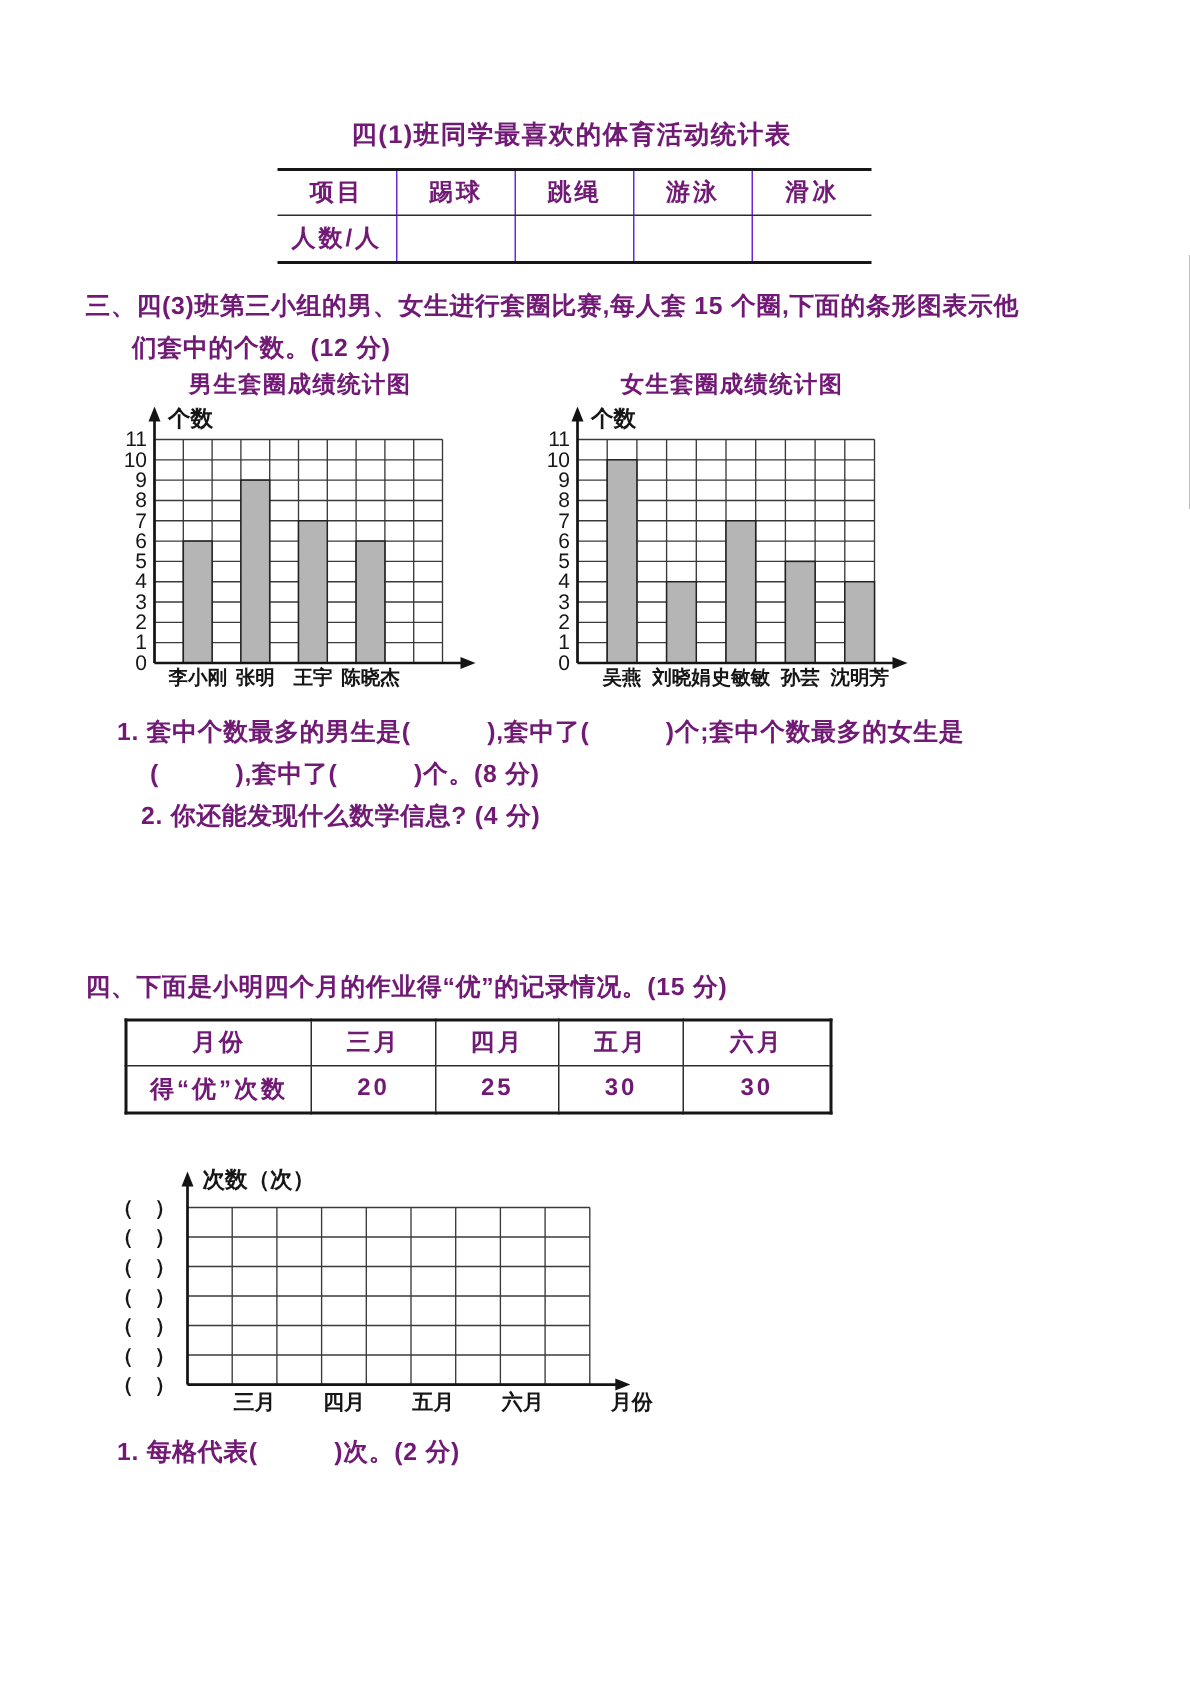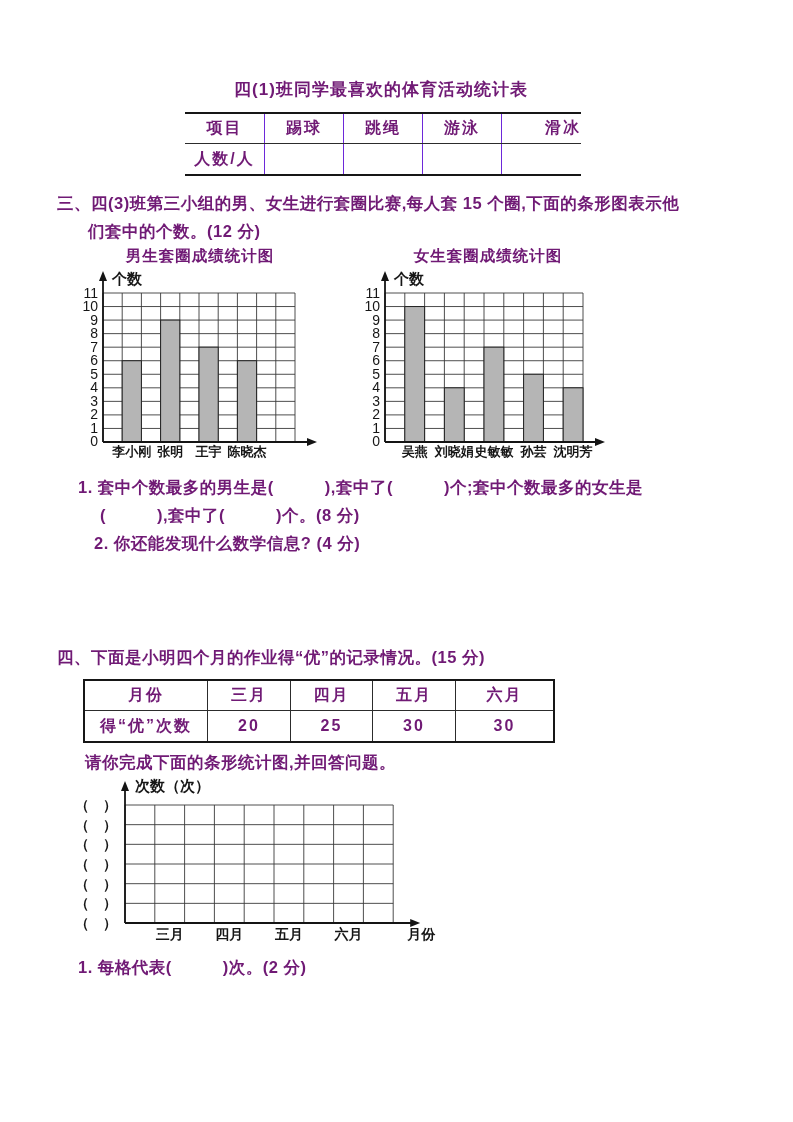--- a/index.html
+++ b/index.html
@@ -11,21 +11,21 @@
   .abs{position:absolute;white-space:nowrap;}
   .line{font-size:16.5px;font-weight:600;letter-spacing:0.5px;}
   .ctitle{font-size:15.5px;font-weight:700;text-align:center;letter-spacing:1px;}
   .ttl{font-size:17px;font-weight:700;text-align:center;letter-spacing:1px;}
   table{border-collapse:collapse;table-layout:fixed;}
   td{font-size:16px;font-weight:600;text-align:center;vertical-align:middle;
      letter-spacing:2px;padding:0;}
   
   .t1{border-top:2.5px solid #161616;border-bottom:2.5px solid #161616;}
   .t1 td{border-right:1px solid #6d28d9;}
-  .t1 td:last-child{border-right:none;text-align:right;}
+  .t1 td:last-child{border-right:none;}
   .t1 tr:first-child td{border-bottom:1px solid #2c2c2c;}
   
   .t2{border:2px solid #161616;}
   .t2 td{border:1px solid #2c2c2c;}
   svg text{font-family:"Liberation Sans","DejaVu Sans",sans-serif;fill:#161616;}
 </style>
 </head>
 <body>
 
 <div id="page">
@@ -178,21 +178,20 @@
     <tr>
       <td style="height:30px;">得“优”次数</td>
       <td>20</td>
       <td>25</td>
       <td>30</td>
       <td>30</td>
     </tr>
   </tbody>
     </table>
 
-  <div class="abs line" style="left:85px;top:752px;">请你完成下面的条形统计图,并回答问题。</div>
 
   <svg id="chart-empty" class="abs" style="left:60px;top:773px;" width="380" height="182" viewBox="0 0 380 182">
       <line x1="65" y1="32" x2="333.2" y2="32" stroke="#3a3a3a" stroke-width="0.9"></line>
       <line x1="65" y1="51.67" x2="333.2" y2="51.67" stroke="#3a3a3a" stroke-width="0.9"></line>
       <line x1="65" y1="71.34" x2="333.2" y2="71.34" stroke="#3a3a3a" stroke-width="0.9"></line>
       <line x1="65" y1="91.01" x2="333.2" y2="91.01" stroke="#3a3a3a" stroke-width="0.9"></line>
       <line x1="65" y1="110.68" x2="333.2" y2="110.68" stroke="#3a3a3a" stroke-width="0.9"></line>
       <line x1="65" y1="130.35000000000002" x2="333.2" y2="130.35000000000002" stroke="#3a3a3a" stroke-width="0.9"></line>
       <line x1="65" y1="150.02" x2="333.2" y2="150.02" stroke="#3a3a3a" stroke-width="0.9"></line>
       <line x1="65" y1="32" x2="65" y2="150.02" stroke="#3a3a3a" stroke-width="0.9"></line>

